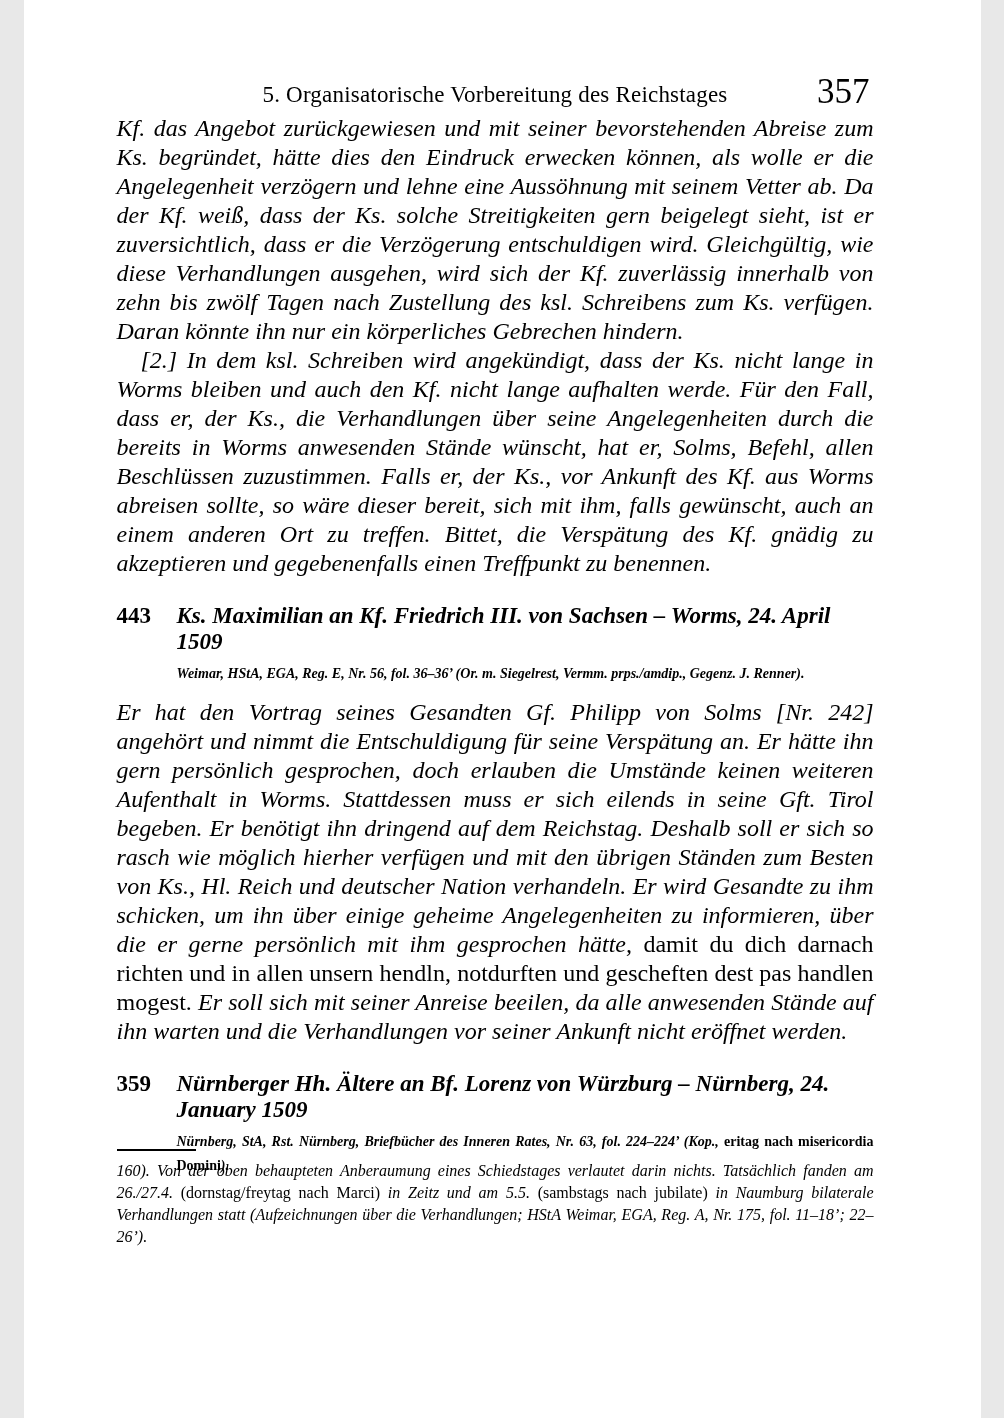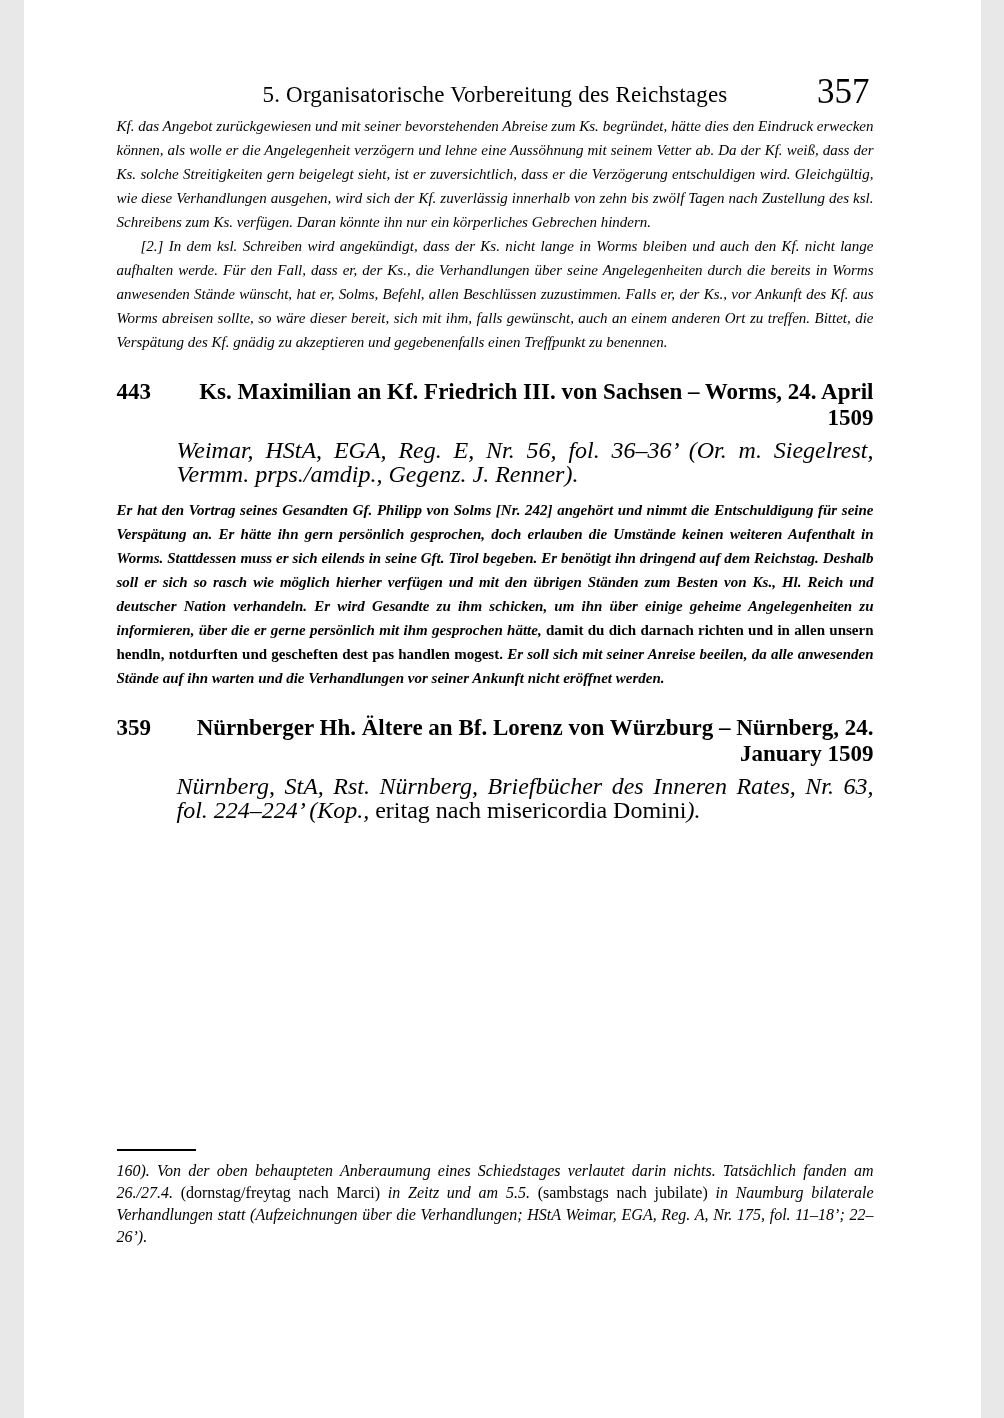--- a/index.html
+++ b/index.html
@@ -37,43 +37,44 @@
   
   .text-column {
     position: absolute;
     top: 114px;
     left: 93px;
     width: 757px;
   }
   .summary {
     margin: 0;
     font-style: italic;
-    font-size: 15px;
-    line-height: 24px;
+    font-size: 24px;
+    line-height: 29px;
     text-align: justify;
   }
   .indented { text-indent: 24px; }
   .entry { margin-top: 25px; }
   .entry-header {
     display: flex;
     font-weight: bold;
     font-size: 23px;
     line-height: 26px;
     font-style: normal;
   }
   .entry-number { flex: 0 0 60px; }
-  .entry-title { flex: 1; text-align: right; }
+  .entry-title { flex: 1; text-align: left; font-style: italic; }
   .source-note {
     margin: 7px 0 0 60px;
     font-style: italic;
-    font-size: 24px;
+    font-size: 14px;
     line-height: 24px;
     text-align: justify;
+    font-weight: bold;
   }
-  .entry-body { margin-top: 12px; font-weight: bold; }
+  .entry-body { margin-top: 12px; }
   .rm { font-style: normal; }
   
   .footnote-block {
     position: absolute;
     left: 93px;
     top: 1149px;
     width: 757px;
   }
   .footnote-rule {
     width: 79px;

